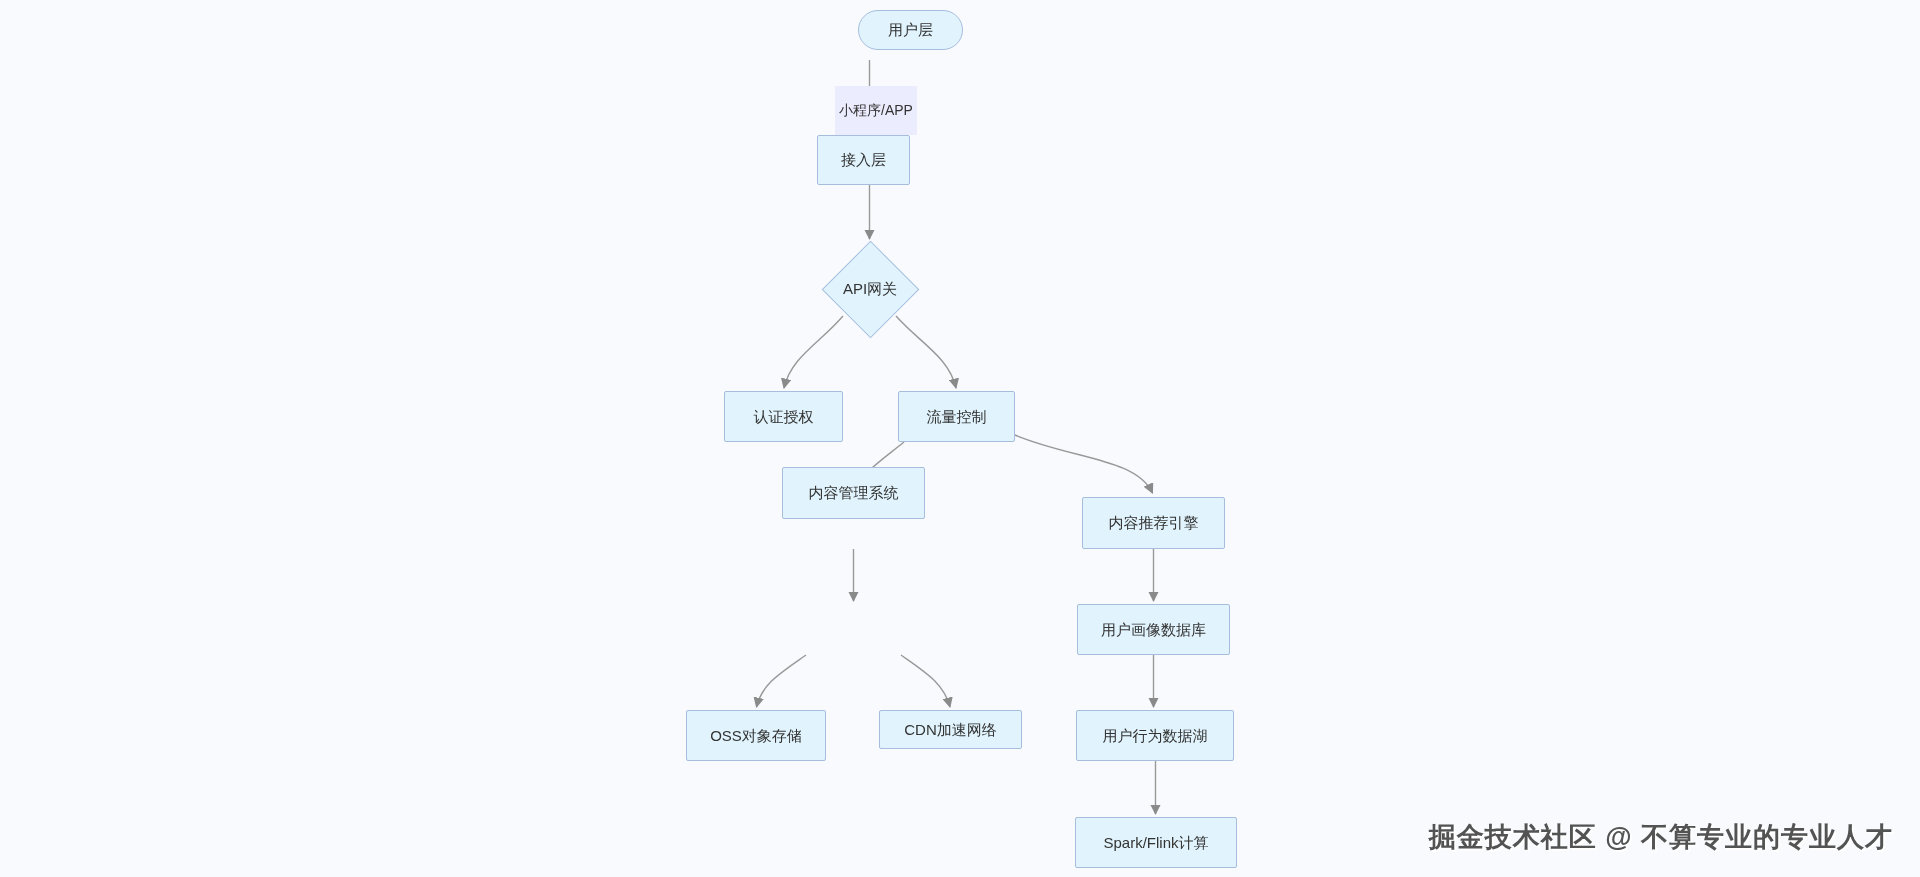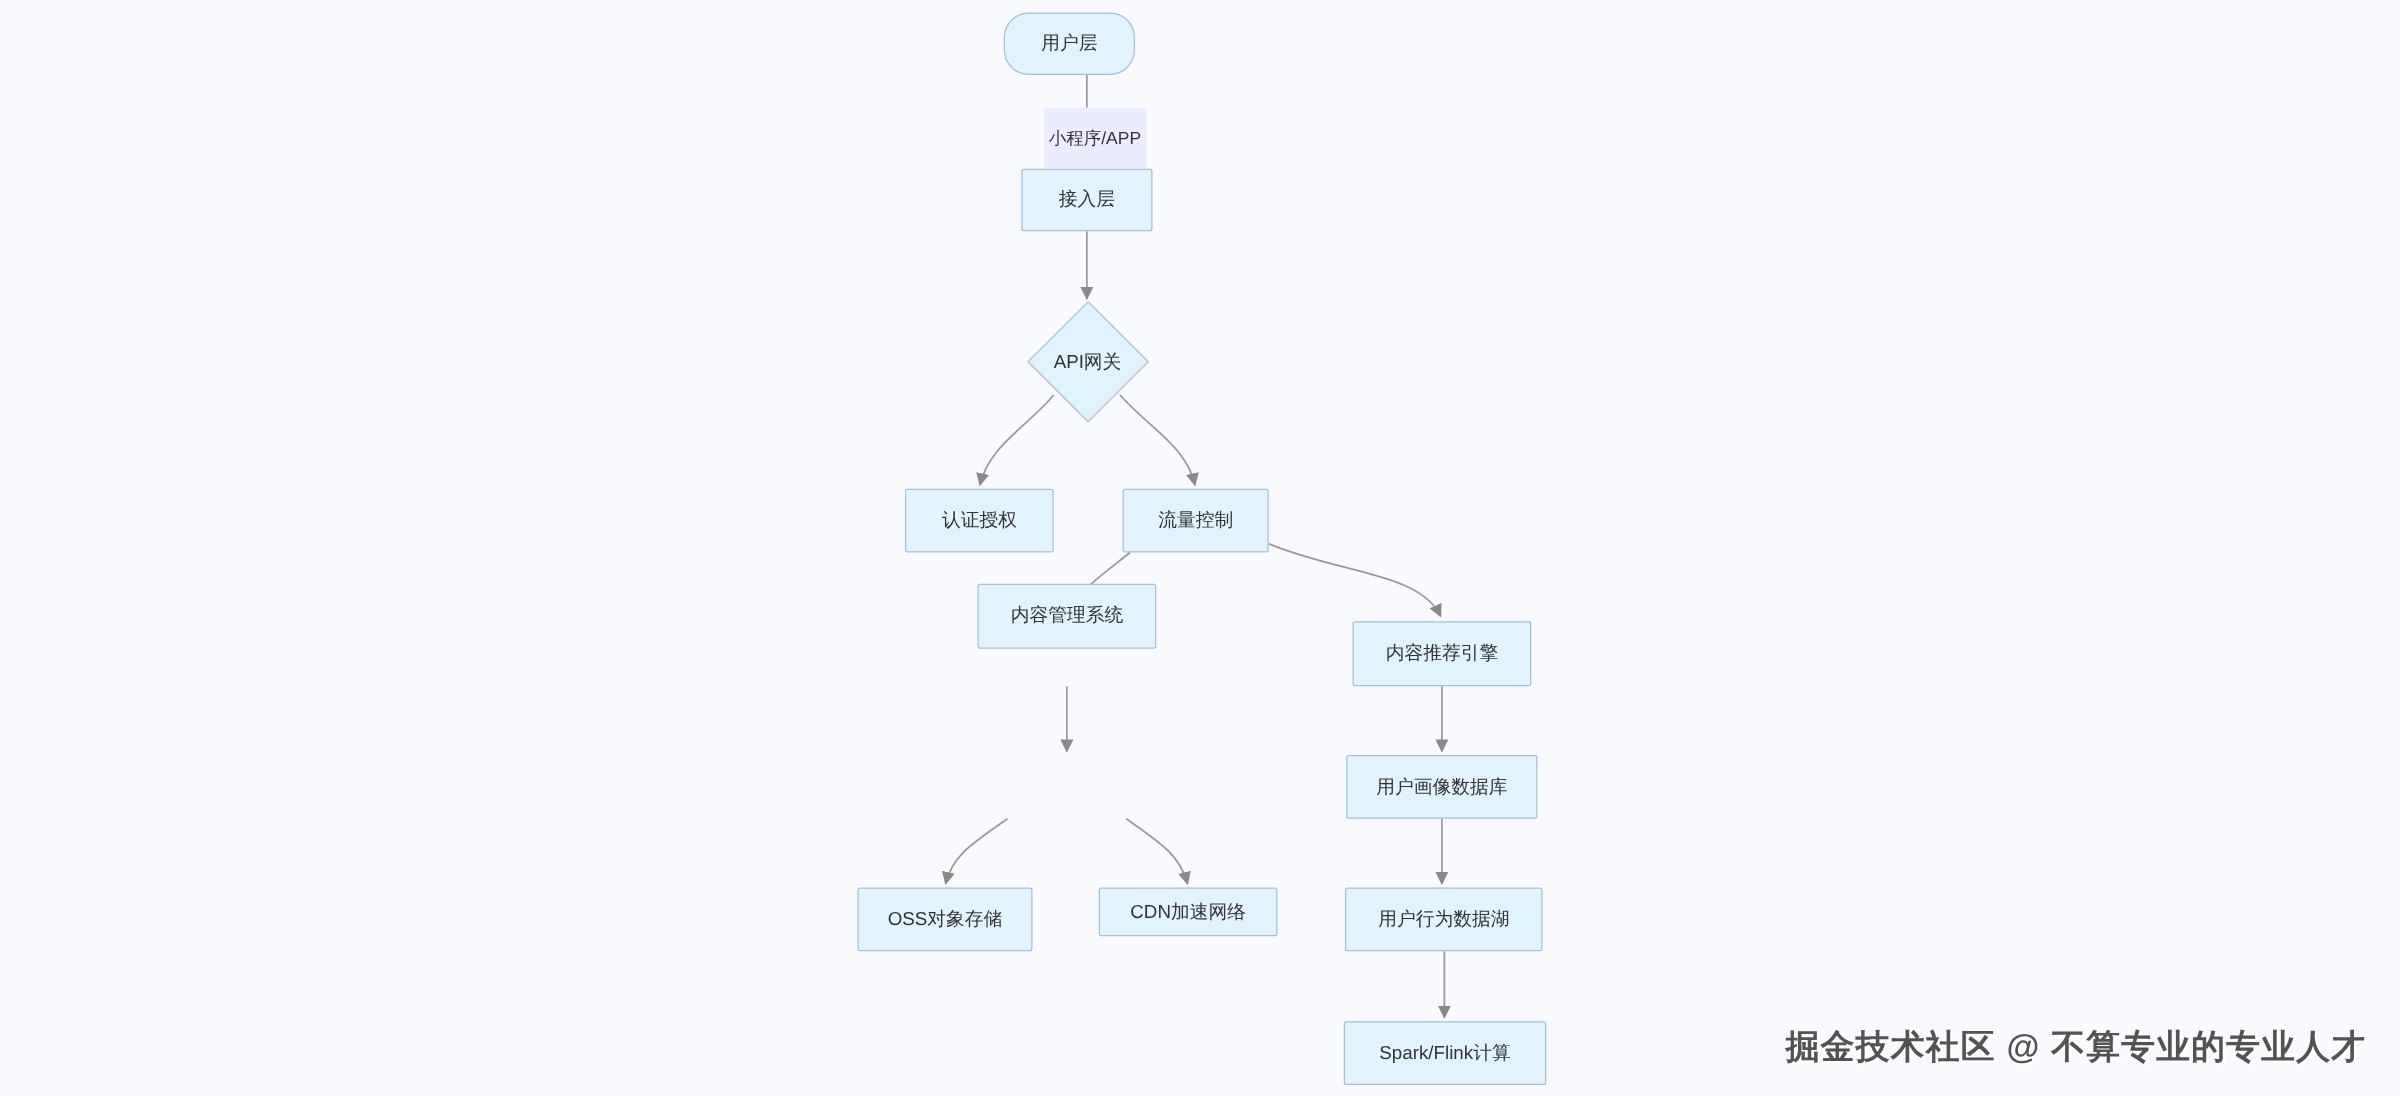--- a/index.html
+++ b/index.html
@@ -103,25 +103,25 @@
       <path d="M1015,435 C1072,459 1136,458 1152.5,493" marker-end="url(#arrow)"></path>
       <path d="M853.5,549 V601" marker-end="url(#arrow)"></path>
       <path d="M806,655 C779,674 762,684 756.5,707" marker-end="url(#arrow)"></path>
       <path d="M901,655 C928,674 944,684 950,707" marker-end="url(#arrow)"></path>
       <path d="M1153.5,549 V601" marker-end="url(#arrow)"></path>
       <path d="M1153.5,655 V707" marker-end="url(#arrow)"></path>
       <path d="M1155.5,761 V814" marker-end="url(#arrow)"></path>
     </g>
   </svg>
 
-  <div class="node" style="left:803px; top:10px; width:105px; height:50px;border-radius:20px;">用户层</div>
+  <div class="node" style="left:858px; top:10px; width:105px; height:40px;border-radius:20px;">用户层</div>
 
   <div class="edge-label" style="left:835px; top:86px;">小程序/APP</div>
 
-  <div class="node" style="left:817px; top:135px; width:105px; height:50px;">接入层</div>
+  <div class="node" style="left:817px; top:135px; width:93px; height:50px;">接入层</div>
 
   <div class="diamond-wrap" style="left:822px; top:241px; width:96px; height:96px;">
     <div class="diamond-shape"></div>
     <div class="diamond-label">API网关</div>
   </div>
 
   <div class="node" style="left:724px; top:391px; width:119px; height:51px;">认证授权</div>
 
   <div class="node" style="left:898px; top:391px; width:117px; height:51px;">流量控制</div>
 

